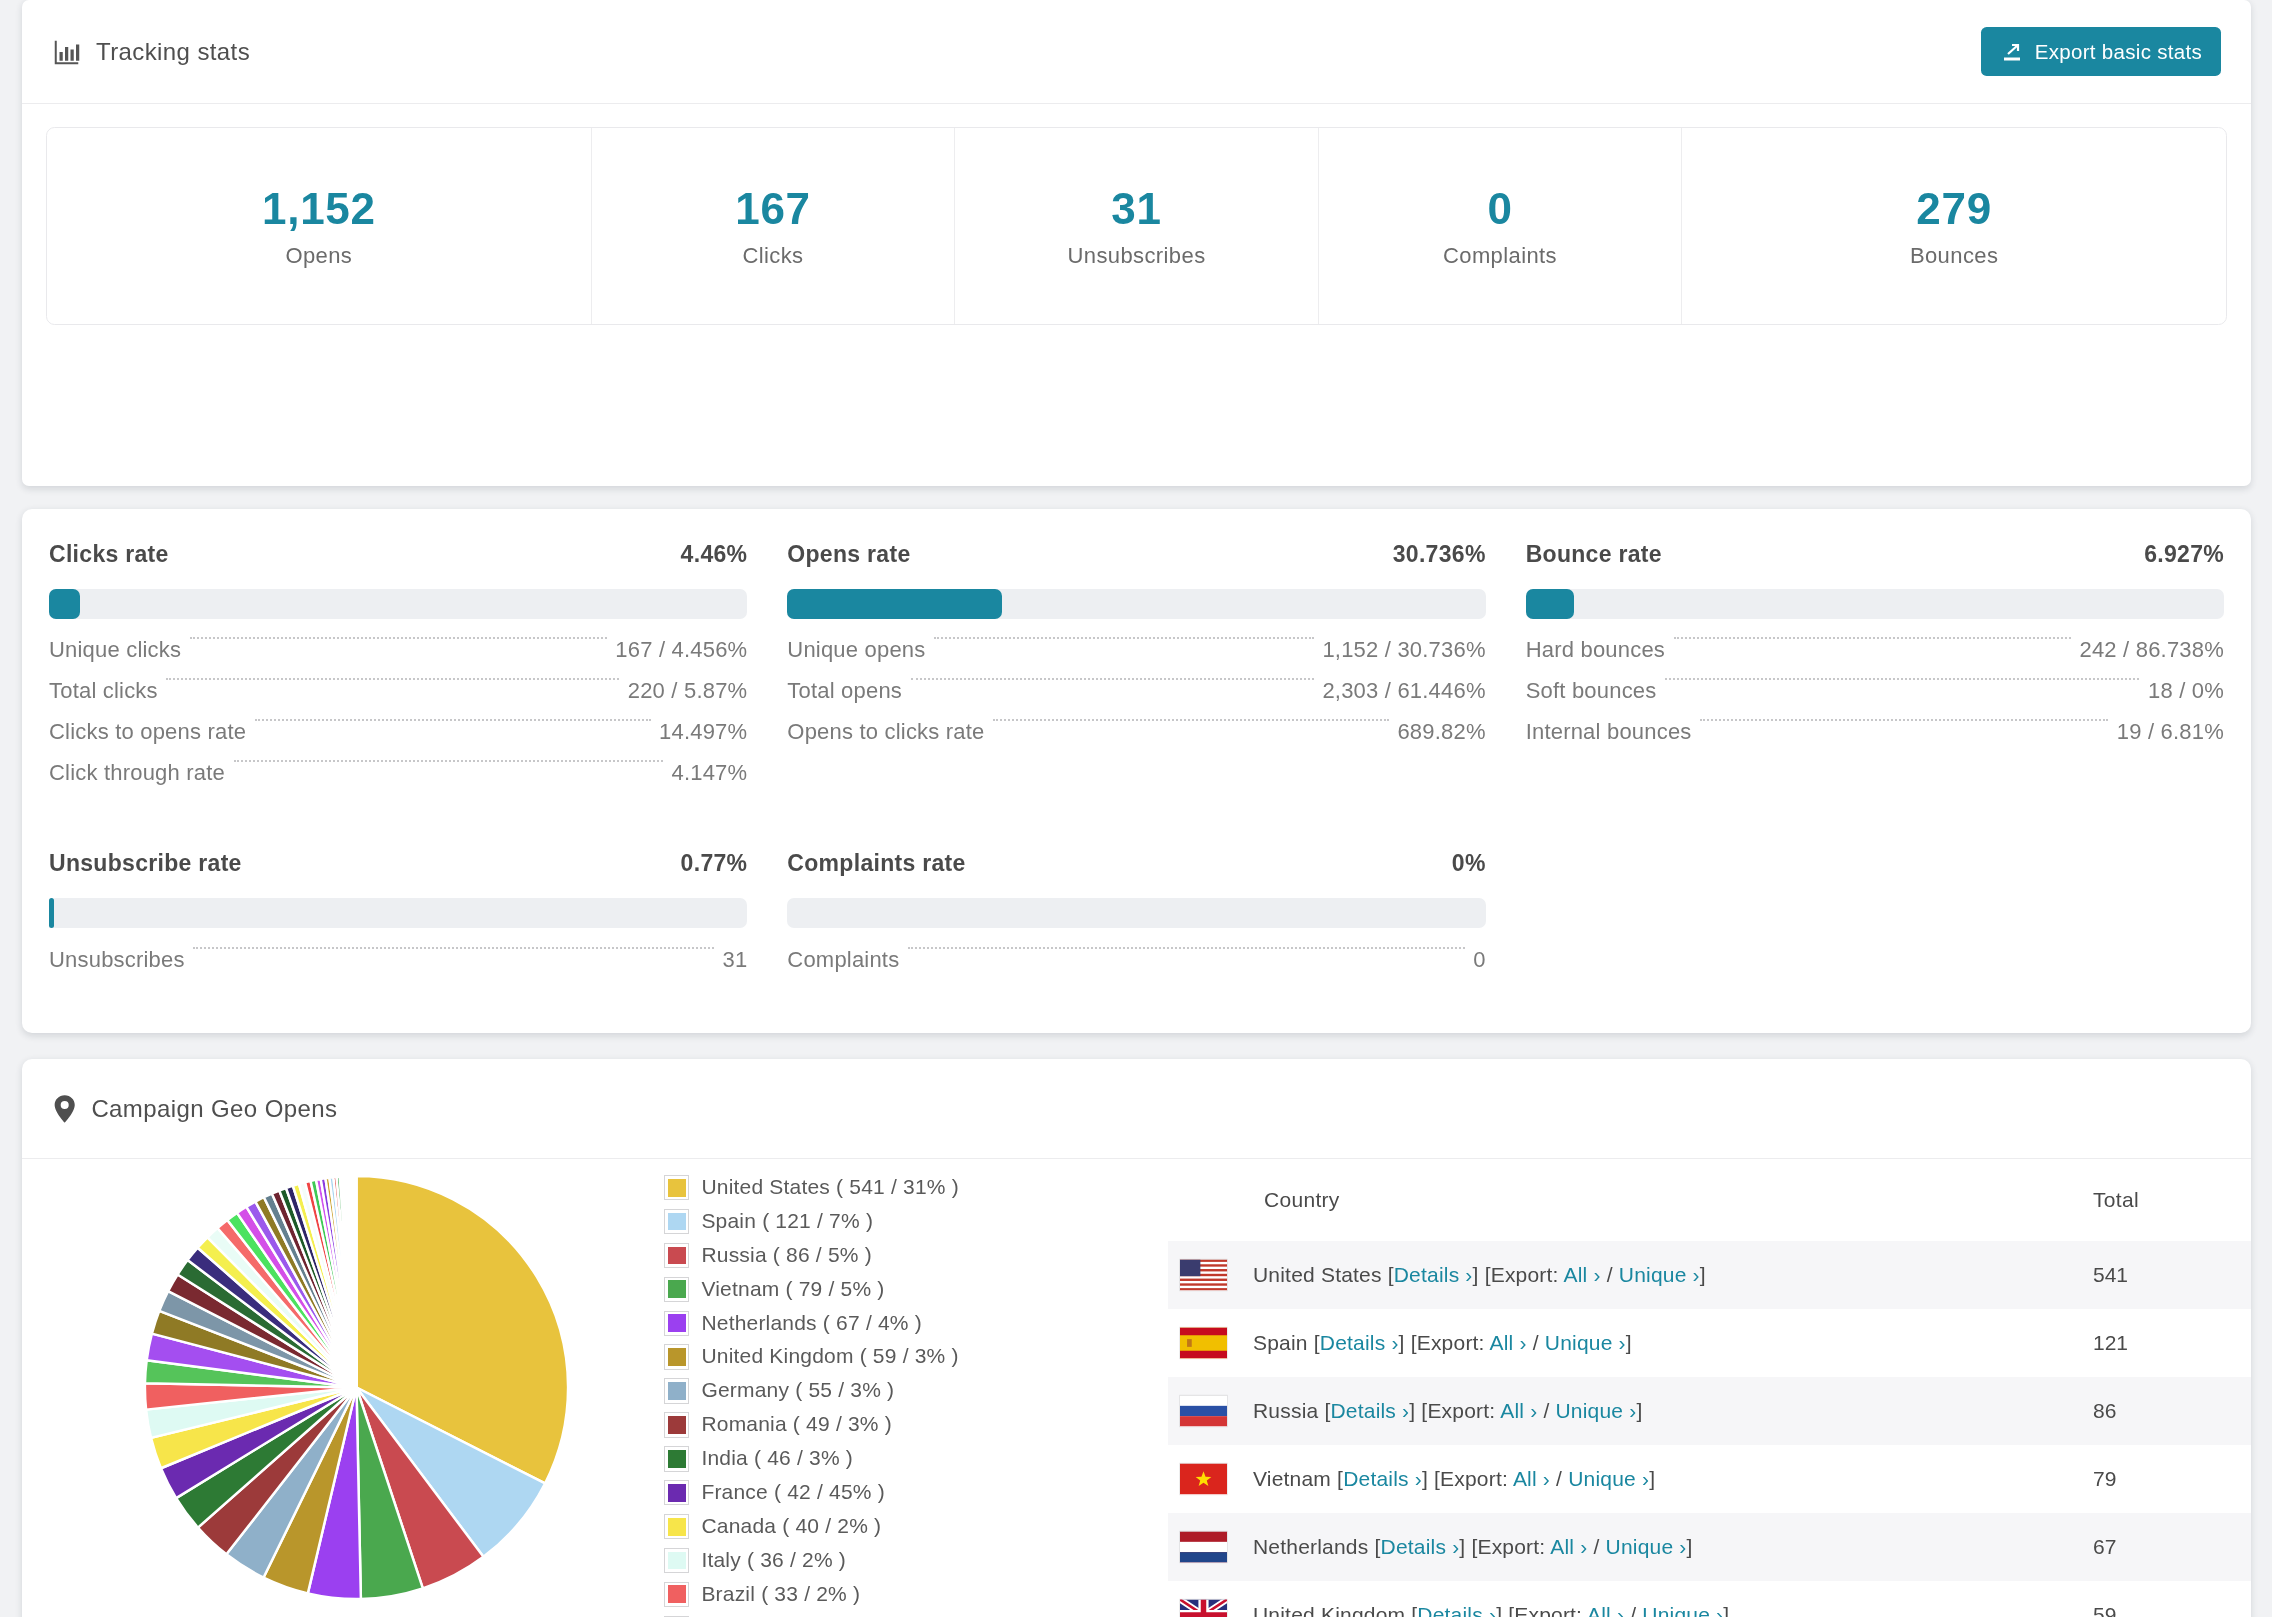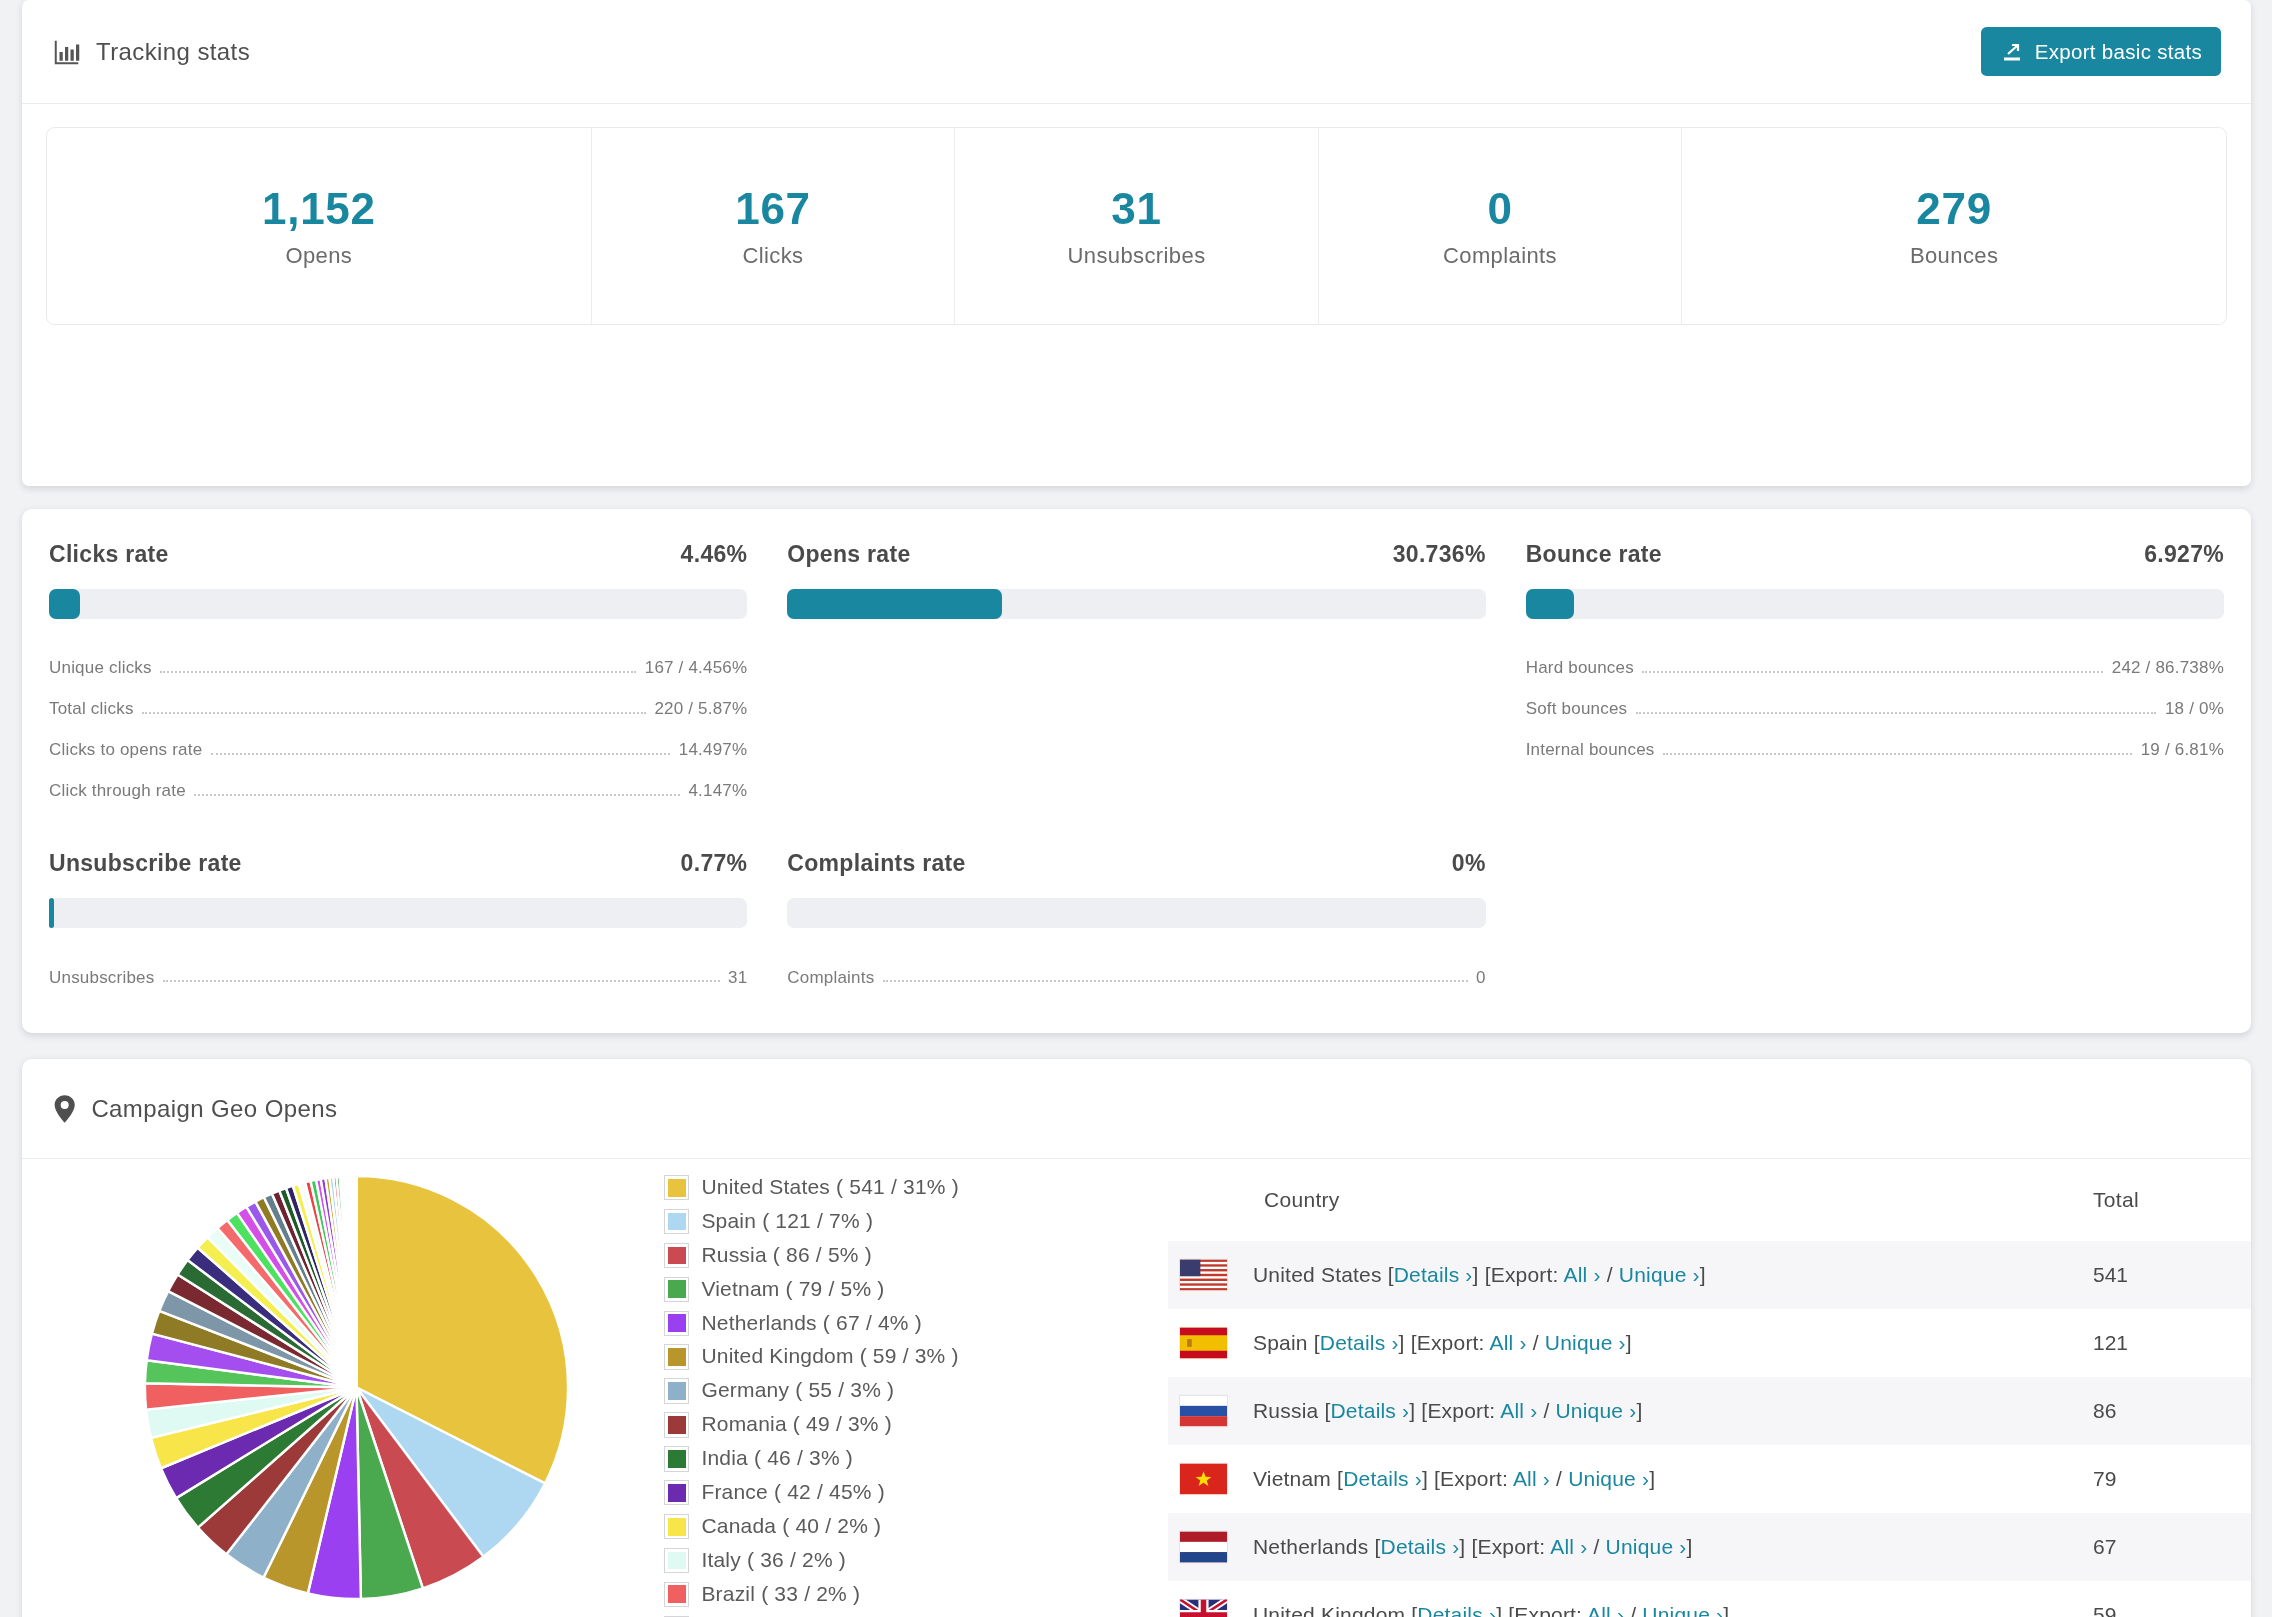--- a/index.html
+++ b/index.html
@@ -49,21 +49,21 @@
   #card-rates {
     margin-top: 23px; height: 524px; padding: 32px 27px 0;
     display: grid; grid-template-columns: repeat(3, 1fr);
     column-gap: 40px; row-gap: 49px; align-content: start;
   }
   .rate-head { display: flex; justify-content: space-between; align-items: baseline; }
   .rate-title, .rate-value { font-size: 23px; font-weight: 700; color: #4a4a4a; letter-spacing: 0.3px; }
   .rate-bar { margin-top: 21px; height: 30px; background: #edeff2; border-radius: 7px; }
   .rate-fill { height: 100%; background: var(--accent); border-radius: 7px; min-width: 0; }
   .rate-rows { margin-top: 18.4px; }
-  .rate-row { display: flex; align-items: flex-end; height: 41px; font-size: 17px; color: #7a7a7a; letter-spacing: 0.2px; }
+  .rate-row { display: flex; align-items: flex-start; height: 41px; font-size: 22px; color: #7a7a7a; letter-spacing: 0.2px; }
   .rate-leader { flex: 1; border-bottom: 2.1px dotted #c7c7c9; margin: 0 8.5px 5.6px; }
 
   
   #card-geo { margin-top: 26px; height: 610px; position: relative; overflow: hidden; }
   #card-geo .card-header { height: 99px; }
   #geo-pie { position: absolute; left: 106px; top: 100px; }
   #geo-legend { position: absolute; left: 642px; top: 116px; list-style: none; }
   #geo-legend li { display: flex; gap: 12px; margin-bottom: 8.5px; font-size: 21px; color: #5a5a5a; letter-spacing: 0.2px; }
   .swatch { width: 25.4px; height: 25.4px; border: 1.4px solid #d5d5d7; background: #fff; padding: 2.8px; flex: none; }
   .swatch div { width: 100%; height: 100%; }
@@ -170,20 +170,37 @@
           </div>
         </div>
       </div>
       <div class="rate-cell">
         <div class="rate-head">
           <span class="rate-title">Opens rate</span>
           <span class="rate-value">30.736%</span>
         </div>
         <div class="rate-bar">
           <div class="rate-fill" style="width: 30.736%;"></div>
+        </div>
+        <div class="rate-rows">
+          <div class="rate-row">
+            <span>Unique opens</span>
+            <span class="rate-leader"></span>
+            <span>1,152 / 30.736%</span>
+          </div>
+          <div class="rate-row">
+            <span>Total opens</span>
+            <span class="rate-leader"></span>
+            <span>2,303 / 61.446%</span>
+          </div>
+          <div class="rate-row">
+            <span>Opens to clicks rate</span>
+            <span class="rate-leader"></span>
+            <span>689.82%</span>
+          </div>
         </div>
       </div>
       <div class="rate-cell">
         <div class="rate-head">
           <span class="rate-title">Bounce rate</span>
           <span class="rate-value">6.927%</span>
         </div>
         <div class="rate-bar">
           <div class="rate-fill" style="width: 6.927%;"></div>
         </div>

